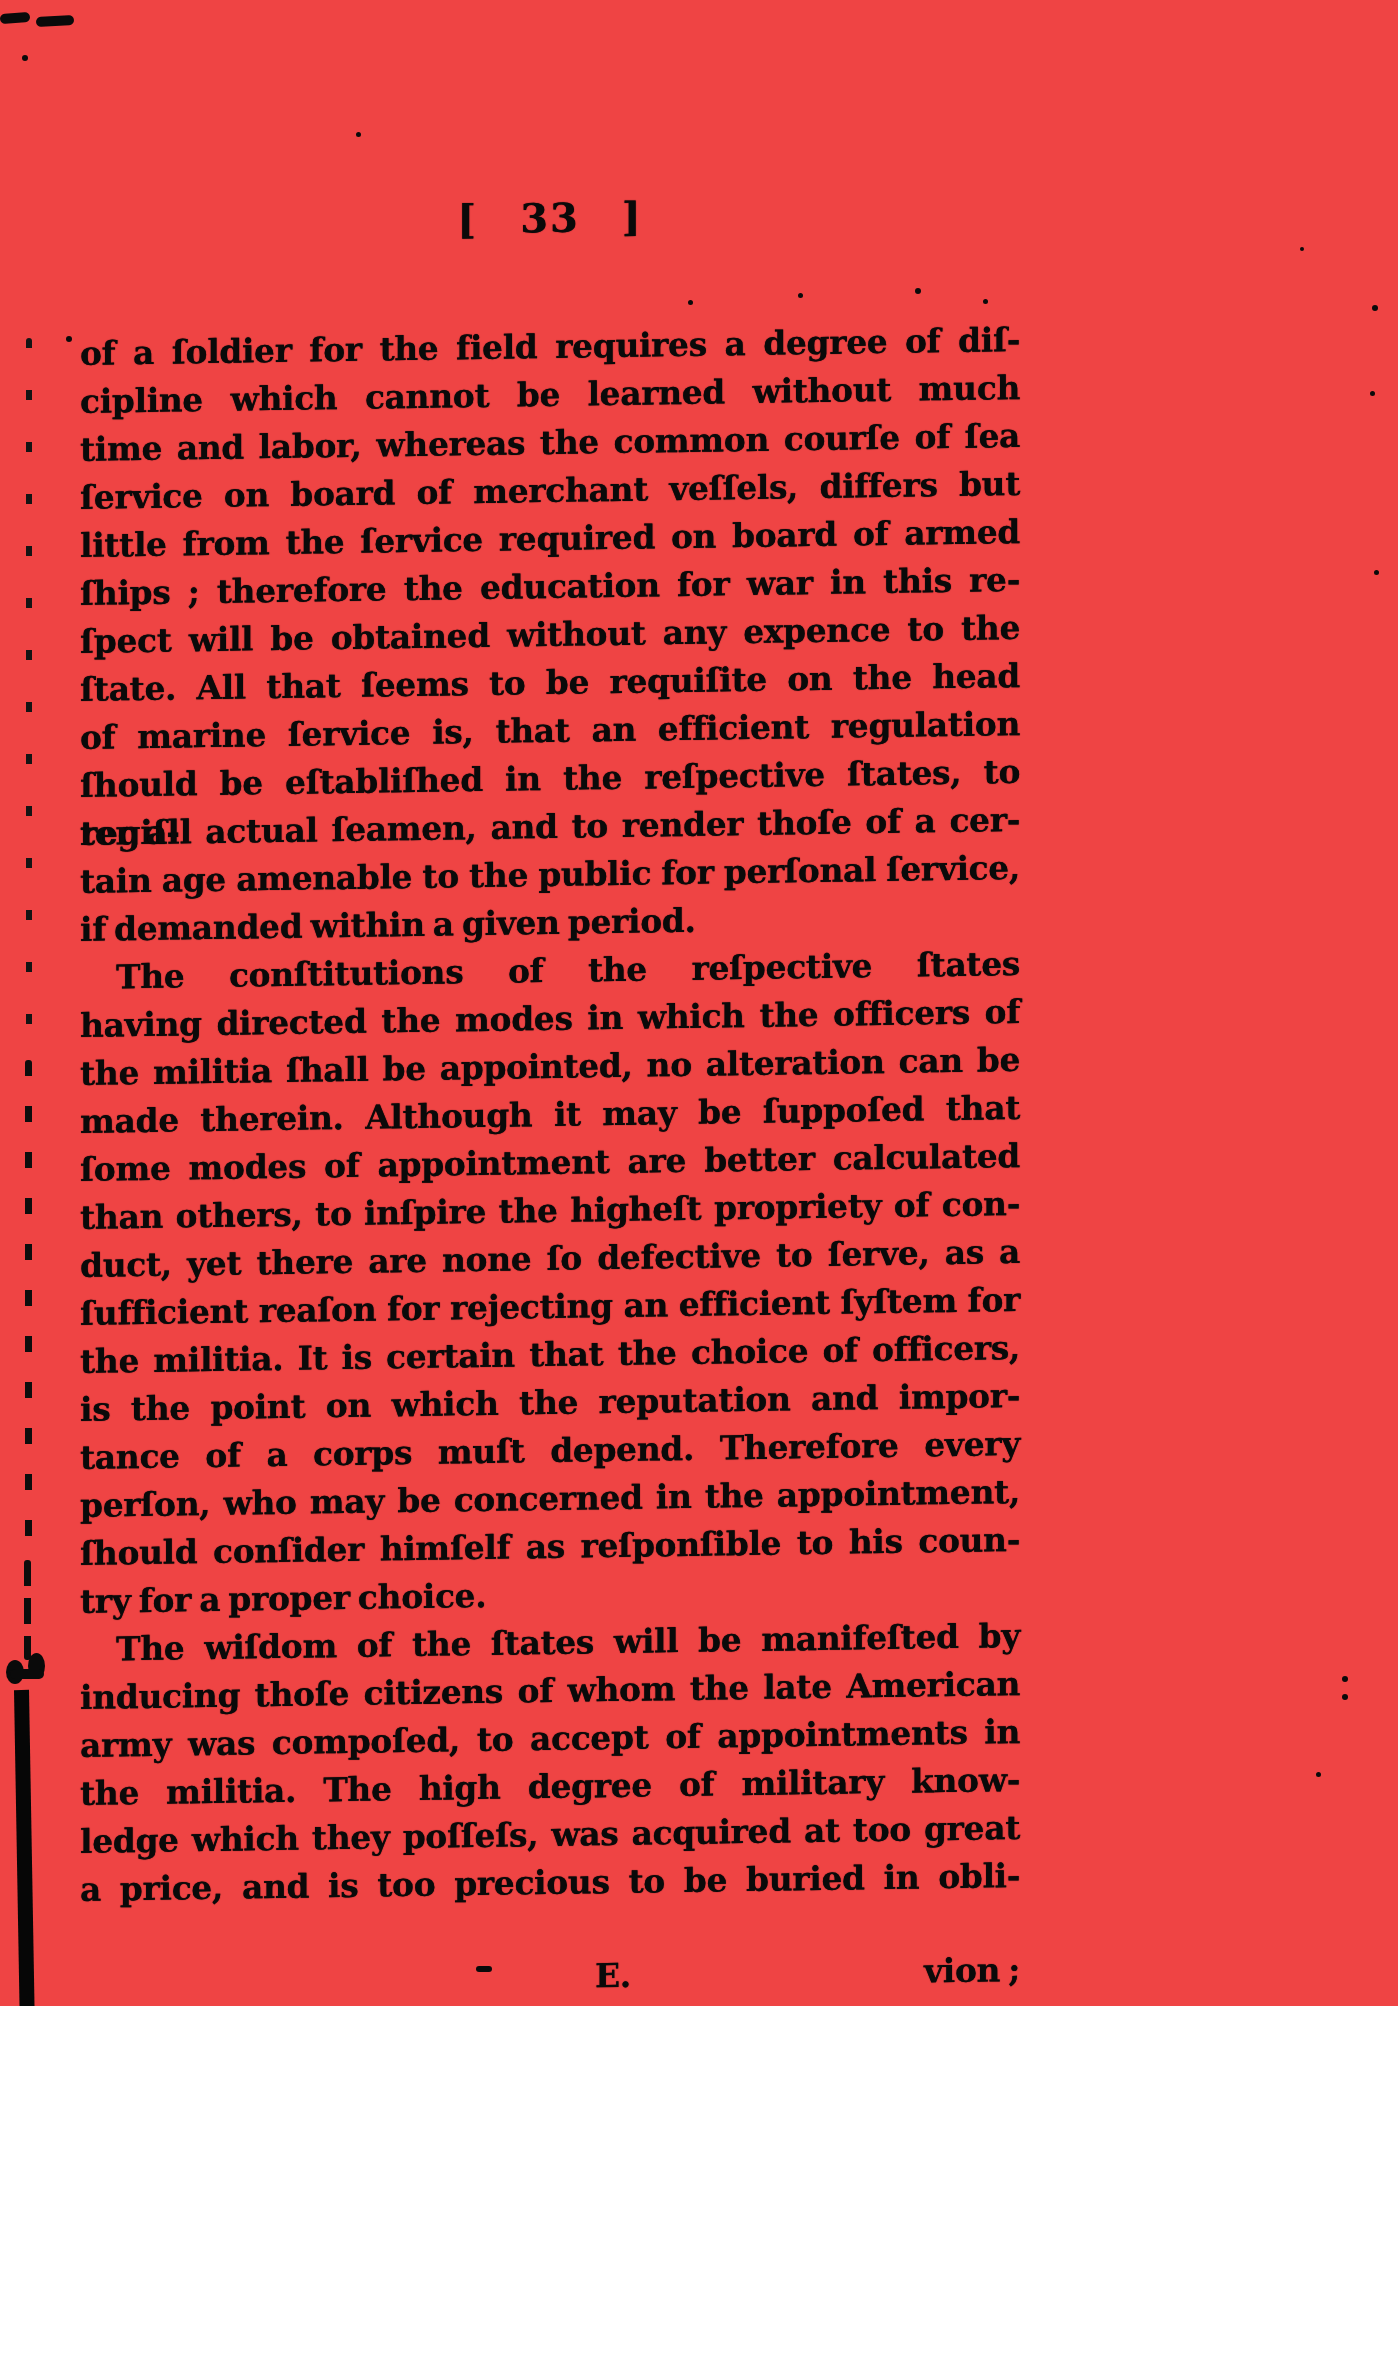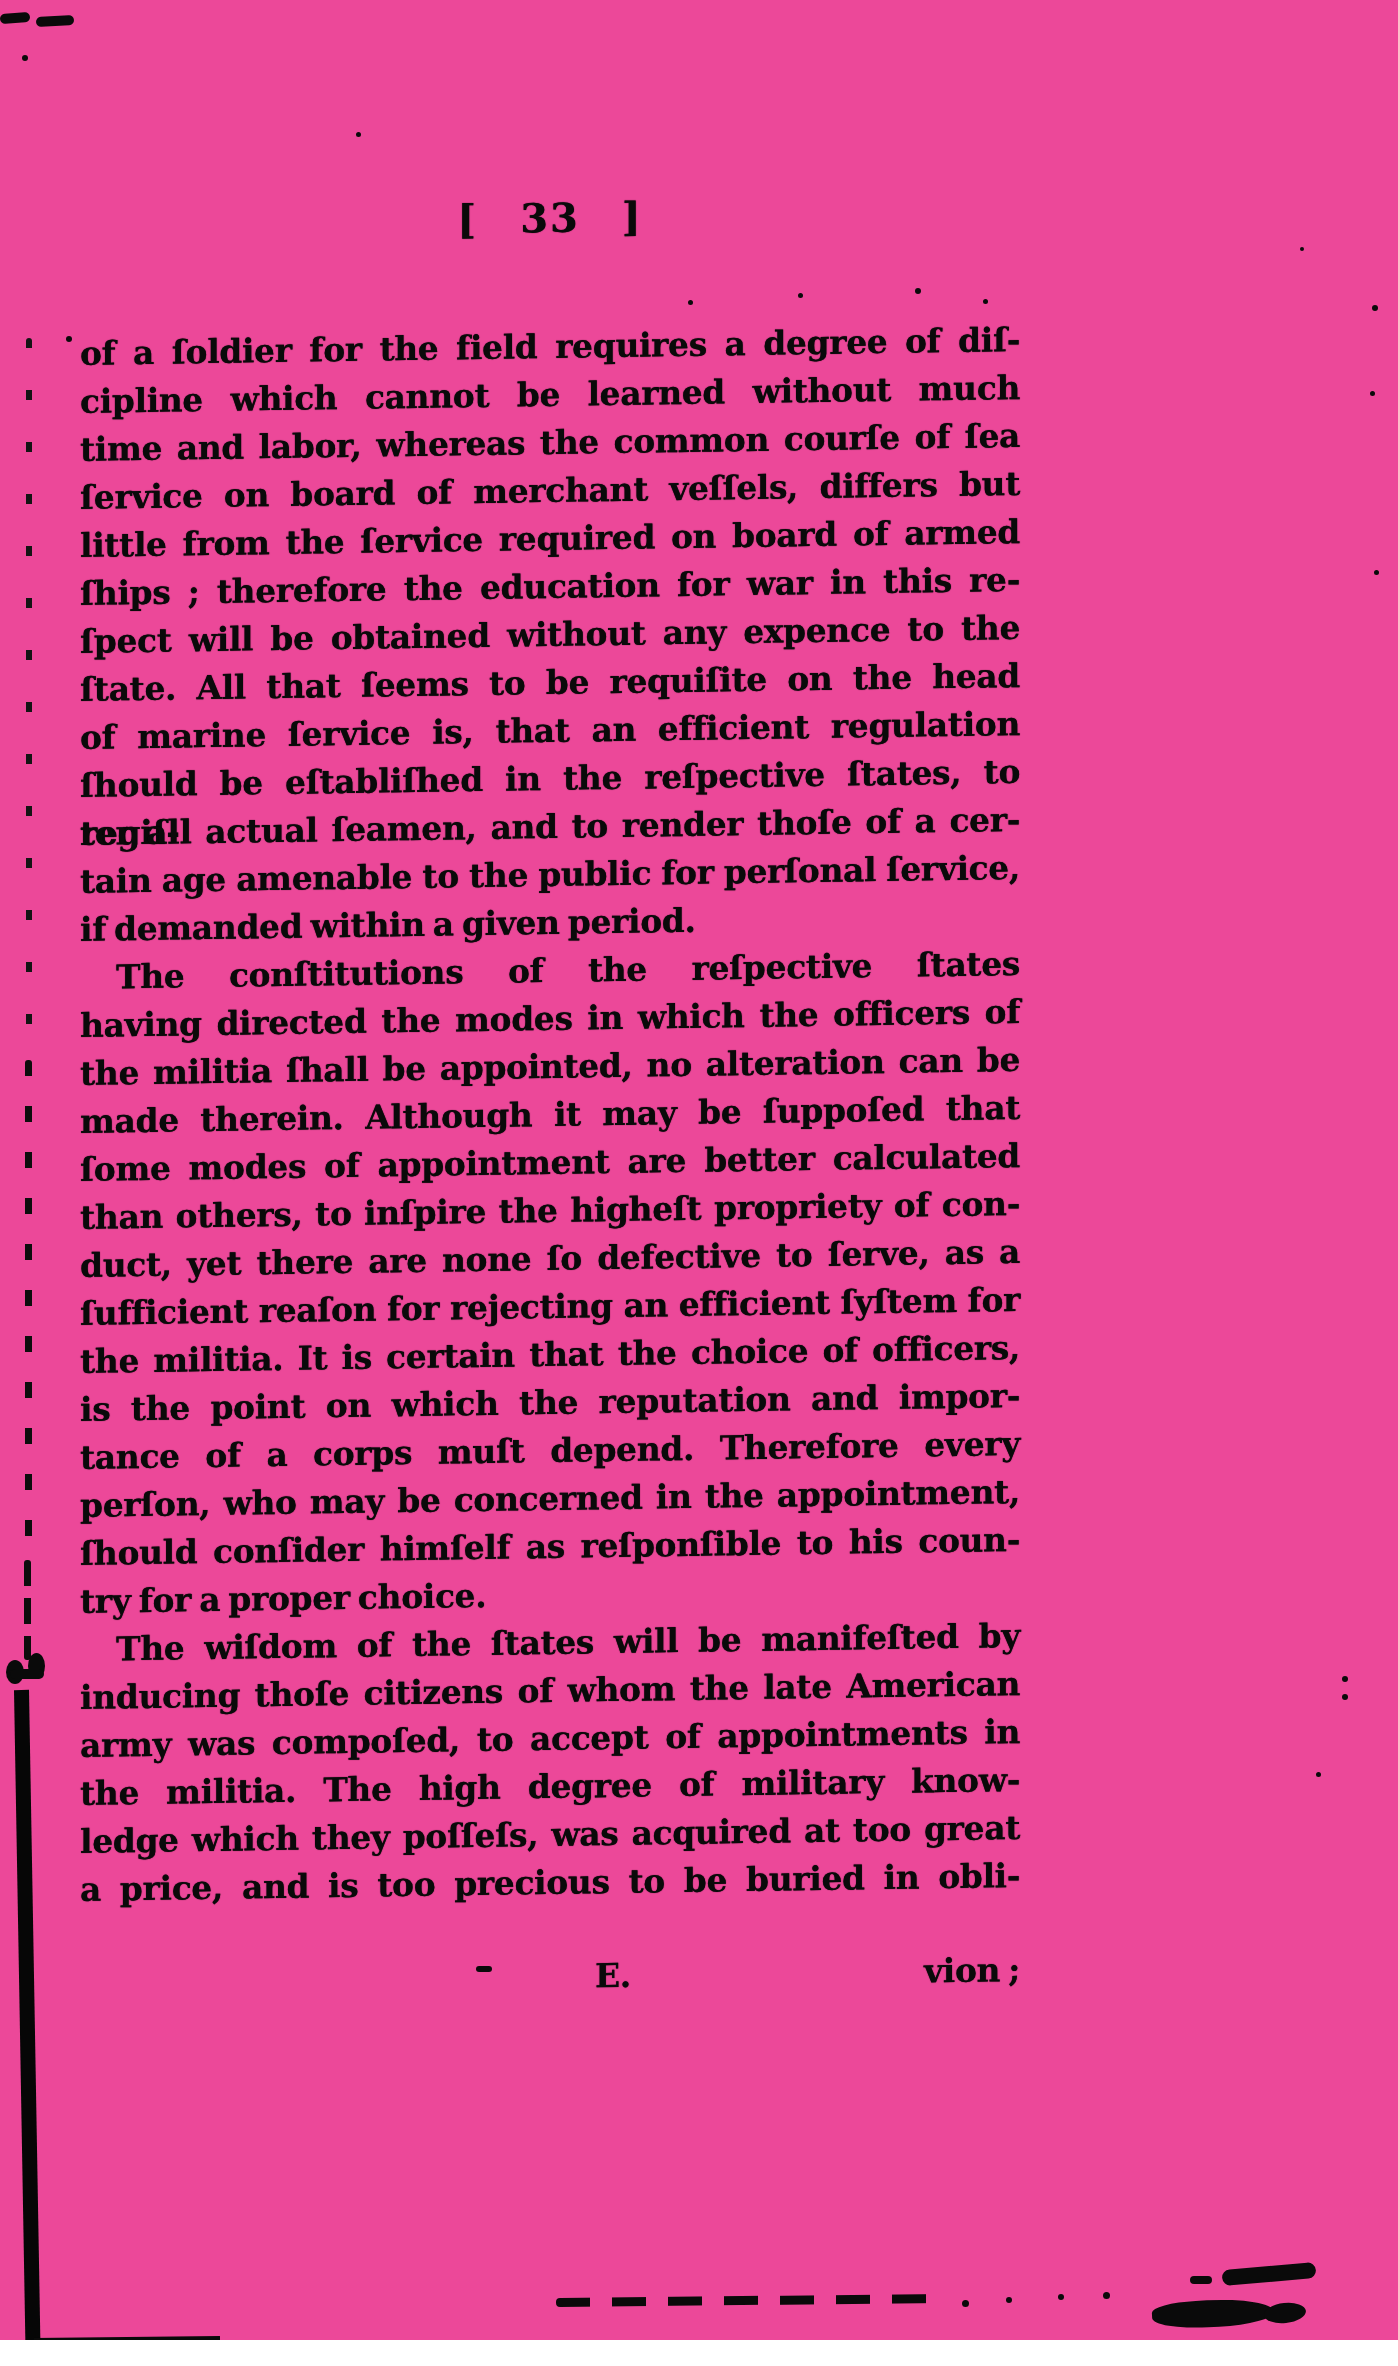--- a/index.html
+++ b/index.html
@@ -1,16 +1,16 @@
 <!DOCTYPE html>
 <html><head>
 <meta charset="utf-8">
 <style>
   html,body{margin:0;padding:0;background:#ffffff;}
-  .page{position:relative;width:1398px;height:2340px;background:#ec4899;overflow:hidden;
+  .page{position:relative;width:1398px;height:2006px;background:#ef4444;overflow:hidden;
         font-family:"DejaVu Serif","Liberation Serif",serif;}
   
   .textblock{position:absolute;left:80px;top:196px;width:940px;
              transform:skewY(-0.85deg);transform-origin:0 0;
              color:#0a0a0a;font-weight:700;font-size:33px;line-height:48px;
              letter-spacing:-0.4px;word-spacing:-3px;
              text-shadow:0 0 1px rgba(0,0,0,.85);}
   .pageno{height:58px;line-height:58px;text-align:center;font-size:40px;
           word-spacing:26px;letter-spacing:2px;margin-bottom:76px;}
   .line{height:48px;text-align:justify;text-align-last:justify;overflow:visible;}

